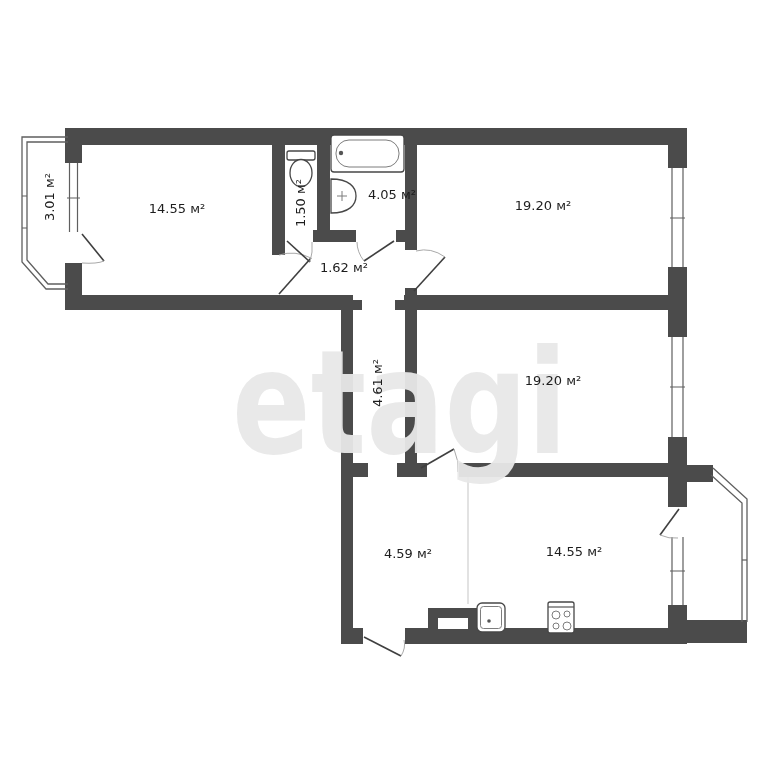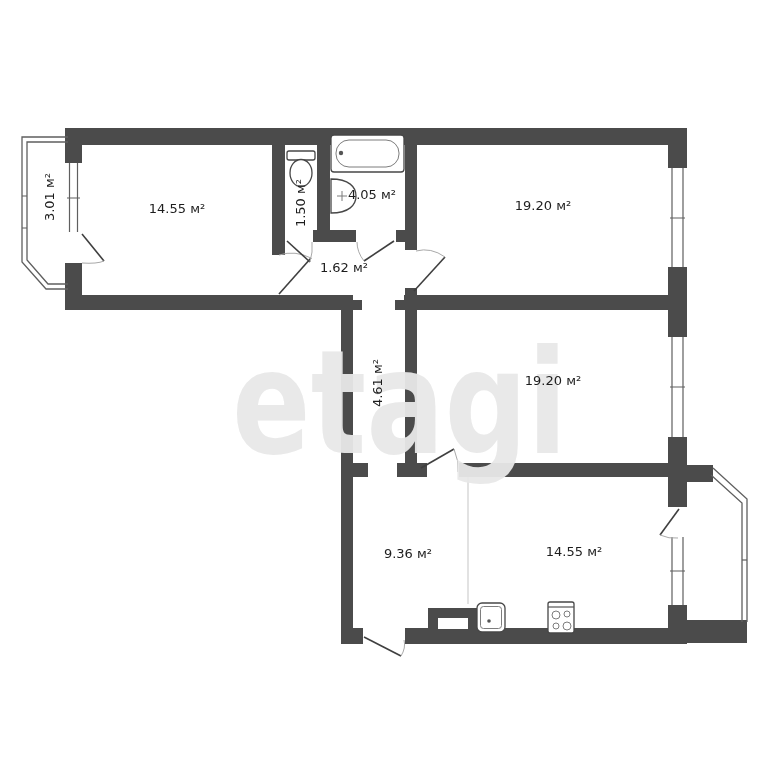--- a/index.html
+++ b/index.html
@@ -150,21 +150,21 @@
     </g>
 
     <path class="divline" d="M468,477 V604"></path>
   </svg>
 
   <div class="watermark" style="color: rgb(232, 232, 232);">etagi</div>
 
   <div class="lbl v" style="left:49px;top:197px;">3.01 м²</div>
   <div class="lbl" style="left:177px;top:208px;">14.55 м²</div>
   <div class="lbl v" style="left:300px;top:203px;">1.50 м²</div>
-  <div class="lbl" style="left:372px;top:194px;text-align:right;">4.05 м²</div>
+  <div class="lbl" style="left:392px;top:194px;text-align:right;">4.05 м²</div>
   <div class="lbl" style="left:543px;top:205px;">19.20 м²</div>
   <div class="lbl" style="left:344px;top:267px;">1.62 м²</div>
   <div class="lbl v" style="left:377px;top:383px;">4.61 м²</div>
   <div class="lbl" style="left:553px;top:380px;">19.20 м²</div>
-  <div class="lbl" style="left:408px;top:553px;">9.36 м²</div>
+  <div class="lbl" style="left:408px;top:553px;">4.59 м²</div>
   <div class="lbl" style="left:574px;top:551px;">14.55 м²</div>
 
 </div>
 
 </body></html>

